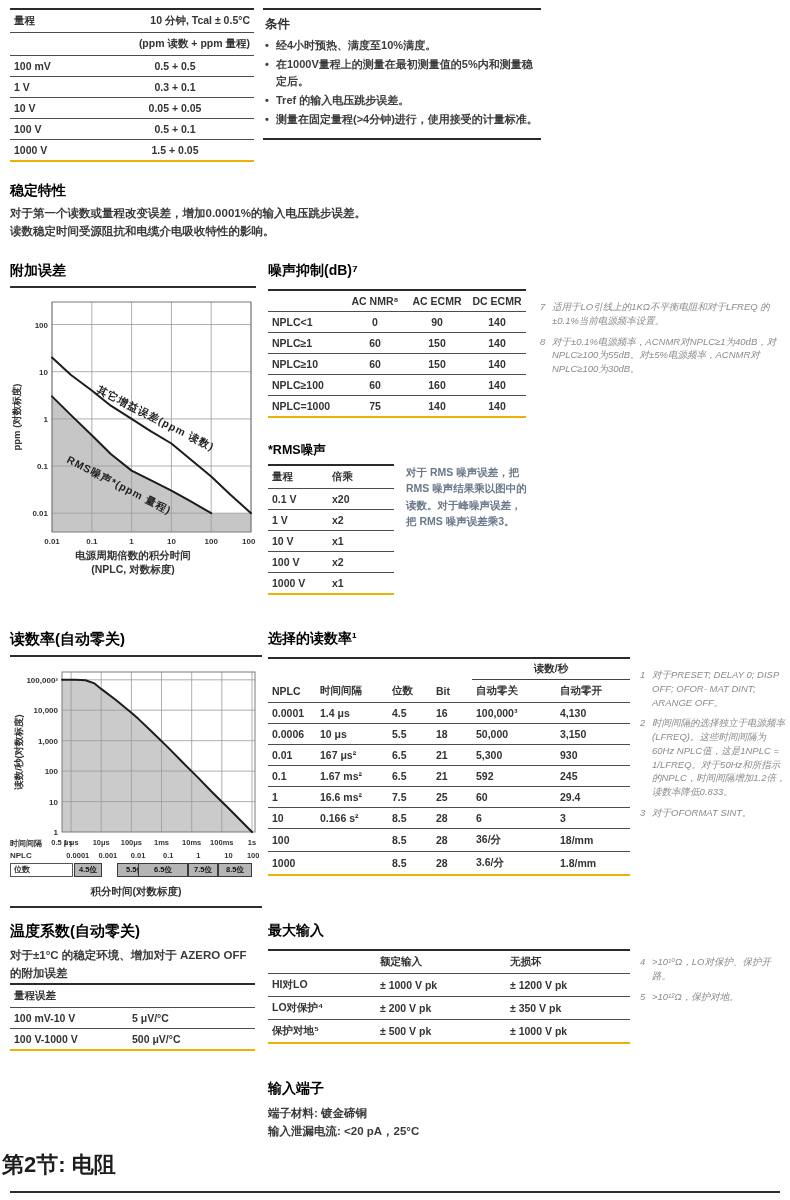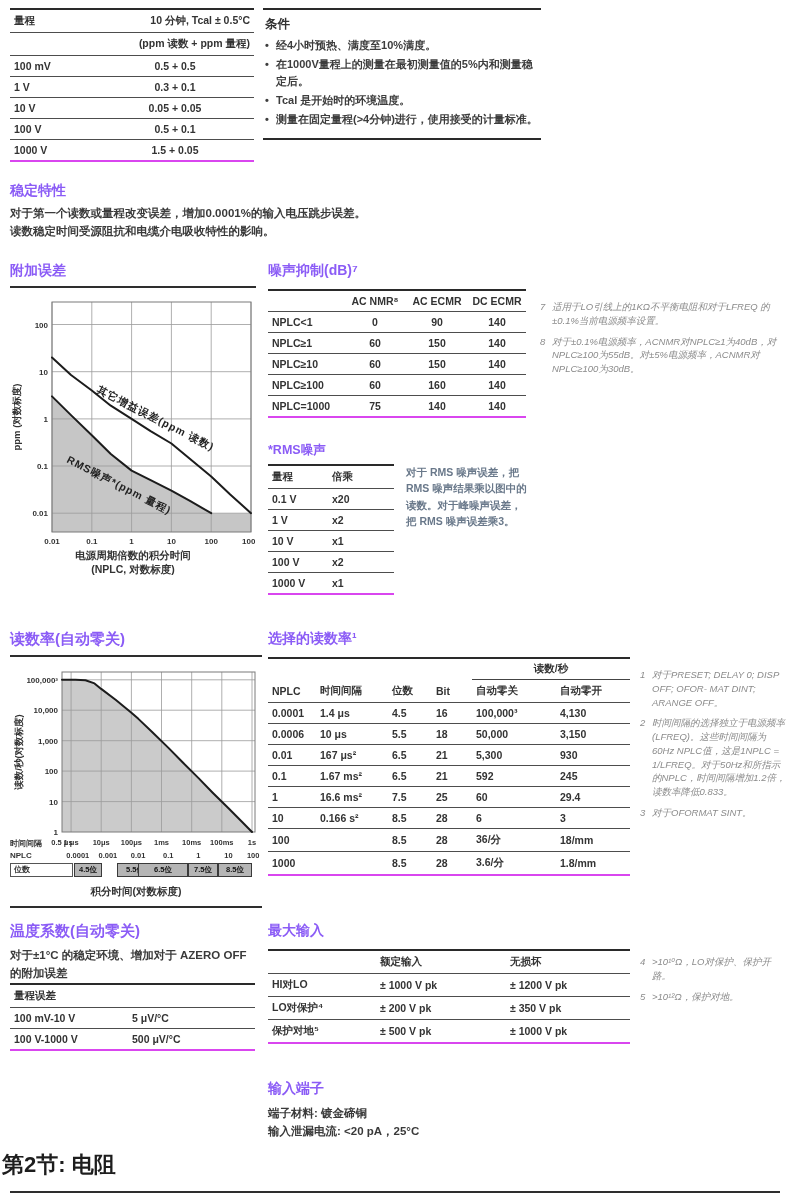--- a/index.html
+++ b/index.html
@@ -1,26 +1,26 @@
 <!DOCTYPE html>
 <html><head>
 <meta charset="utf-8">
 <style>
   html,body{margin:0;padding:0;background:#fff;}
   .page{position:relative;width:790px;height:1200px;background:#fff;overflow:hidden;
         font-family:"Liberation Sans","DejaVu Sans",sans-serif;color:#333;}
   .abs{position:absolute;}
-  .h2{font-size:14px;font-weight:bold;color:#8b5cf6;margin:0;}
+  .h2{font-size:14px;font-weight:bold;color:#000000;margin:0;}
   .rule{height:2px;background:#2e2e2e;}
   .body-text{font-size:11.5px;font-weight:600;color:#3a3a3a;line-height:1.6;}
   
   table.spec{border-collapse:collapse;table-layout:fixed;border-top:2px solid #2a2a2a;}
   table.spec th,table.spec td{font-size:10.5px;font-weight:bold;color:#333;text-align:left;
       padding:4px 4px;border-bottom:1px solid #4d4d4d;overflow:hidden;white-space:nowrap;}
-  table.spec tbody tr:last-child td{border-bottom:2px solid #d946ef;}
+  table.spec tbody tr:last-child td{border-bottom:2px solid #eab308;}
   table.spec th.c,table.spec td.c{text-align:right;}
   .t-range td:nth-child(2){text-align:center;}
   .t-noise th:not(:first-child),.t-noise td:not(:first-child){text-align:center;}
   .t-rates th,.t-rates td{padding:5px 4px;}
   .t-max th,.t-max td{padding:6px 4px;}
   tr.grp th{border-bottom:none;padding:3px 4px;}
   tr.grp th.gh{border-bottom:1px solid #444;text-align:center;}
   
   .cond{border-top:2px solid #2a2a2a;border-bottom:2px solid #2a2a2a;padding:6px 2px 8px 2px;}
   .cond-title{font-size:12.5px;font-weight:bold;color:#333;margin-bottom:4px;}
@@ -89,21 +89,21 @@
           <td>1.5 + 0.05</td>
         </tr>
       </tbody>
   </table>
 
   <div class="cond abs" style="left:263px;top:8px;width:274px;">
     <div class="cond-title">条件</div>
     <ul>
         <li>经4小时预热、满度至10%满度。</li>
         <li>在1000V量程上的测量在最初测量值的5%内和测量稳定后。</li>
-        <li>Tcal 是开始时的环境温度。</li>
+        <li>Tref 的输入电压跳步误差。</li>
         <li>测量在固定量程(&gt;4分钟)进行，使用接受的计量标准。</li>
       </ul>
   </div>
 
   <div class="abs" style="left:10px;top:182px;width:560px;">
     <p class="h2">稳定特性</p>
     <div class="body-text" style="margin-top:4px;">对于第一个读数或量程改变误差，增加0.0001%的输入电压跳步误差。</div>
     <div class="body-text">读数稳定时间受源阻抗和电缆介电吸收特性的影响。</div>
   </div>
 

